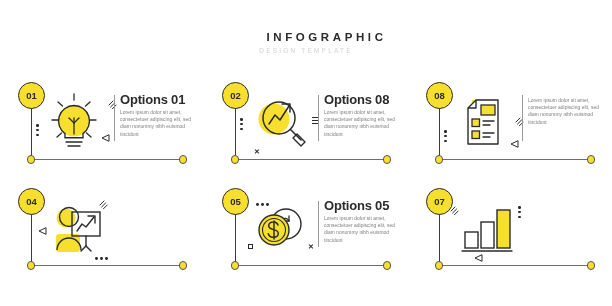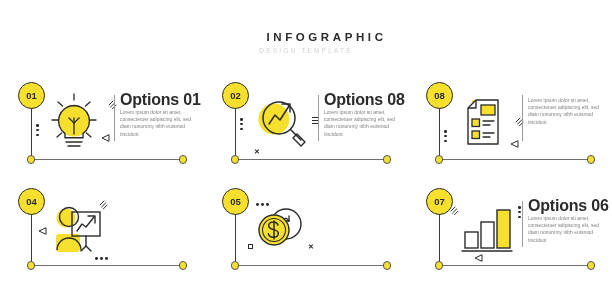--- a/index.html
+++ b/index.html
@@ -60,21 +60,21 @@
   }
   .iconbox svg { display:block; width:72px; height:66px; }
 
   
   .textbox { position:absolute; left:120px; top:22px; width:82px; }
   .divider {
     position:absolute; left:-6px; top:1px; width:1.2px; height:46px;
     background:#9a9a9a;
   }
   .opt-title {
-    font-size:16px; font-weight:700; color:#2b2b2b;
+    font-size:13px; font-weight:700; color:#2b2b2b;
     letter-spacing:-0.2px; line-height:12px;
   }
   .opt-body {
     margin-top:3px; font-size:4.9px; font-weight:400; color:#7d7d7d;
     line-height:7.2px; letter-spacing:0.05px; width:80px;
   }
   .dots-v { position:absolute; display:flex; flex-direction:column; gap:2.2px; }
   .dots-v i { width:2.6px; height:2.6px; border-radius:50%; background:#2b2b2b; display:block; }
   .dots-h { position:absolute; display:flex; gap:2.2px; }
   .dots-h i { width:2.8px; height:2.8px; border-radius:50%; background:#2b2b2b; display:block; }
@@ -319,20 +319,25 @@
         </div>
 
         <div class="dots-h" style="left:52px; top:25px;">
           <i></i>
             <i></i>
             <i></i>
         </div>
         <div class="sq" style="left:44px; top:66px;"></div>
         <div class="xmark" style="left:104px; top:65px;">✕</div>
 
+        <div class="textbox">
+          <div class="divider"></div>
+          <div class="opt-title">Options 05</div>
+          <div class="opt-body">Lorem ipsum dolor sit amet, consectetuer adipiscing elit, sed diam nonummy nibh euismod tincidunt</div>
+        </div>
       </div>
 
       <div class="card">
         <div class="stem"></div>
         <div class="badge">07</div>
         <div class="baseline"></div>
         <div class="dot-end left"></div>
         <div class="dot-end right"></div>
 
         <div class="iconbox">
@@ -357,22 +362,17 @@
           <i></i>
             <i></i>
             <i></i>
         </div>
         <div class="tri" style="left:66px; top:76px;">
           <svg width="9" height="8" viewBox="0 0 9 8">
             <path d="M8 0.7 L1 4 L8 7.3 Z" fill="none" stroke="#2b2b2b" stroke-width="1" stroke-linejoin="round"></path>
           </svg>
         </div>
 
-        <div class="textbox">
-          <div class="divider"></div>
-          <div class="opt-title">Options 06</div>
-          <div class="opt-body">Lorem ipsum dolor sit amet, consectetuer adipiscing elit, sed diam nonummy nibh euismod tincidunt</div>
-        </div>
       </div>
     </div>
 
   </div>
 </div>
 
 </body></html>

